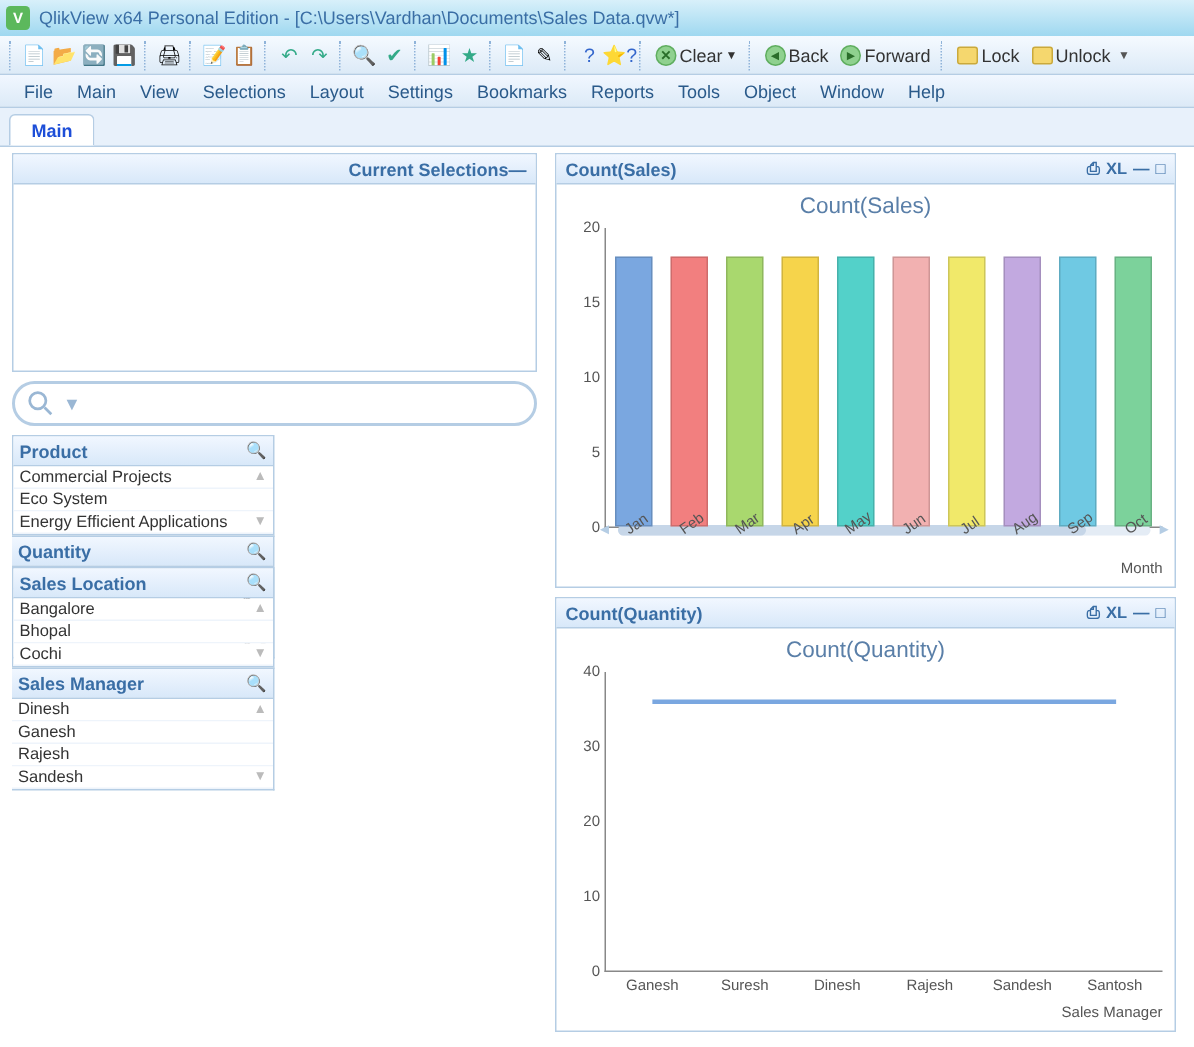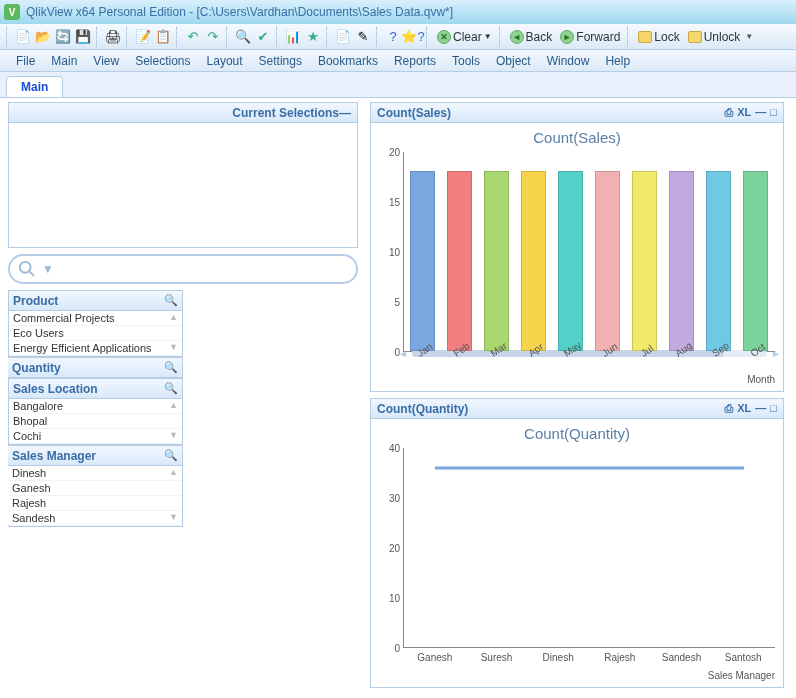--- a/index.html
+++ b/index.html
@@ -181,21 +181,21 @@
       <div class="lb-hd">
           <span>Product</span>
           <span class="srch">🔍</span>
         </div>
       <div class="lb-body" id="lb-product">
           <div class="row">
             <span>Commercial Projects</span>
             <span class="scroll">▲</span>
           </div>
           <div class="row">
-            <span>Eco Users</span>
+            <span>Eco System</span>
             <span class="scroll"></span>
           </div>
           <div class="row">
             <span>Energy Efficient Applications</span>
             <span class="scroll">▼</span>
           </div>
         </div>
     </div><div class="lb half lb-qty">
       <div class="lb-hd">
           <span>Quantity</span>

